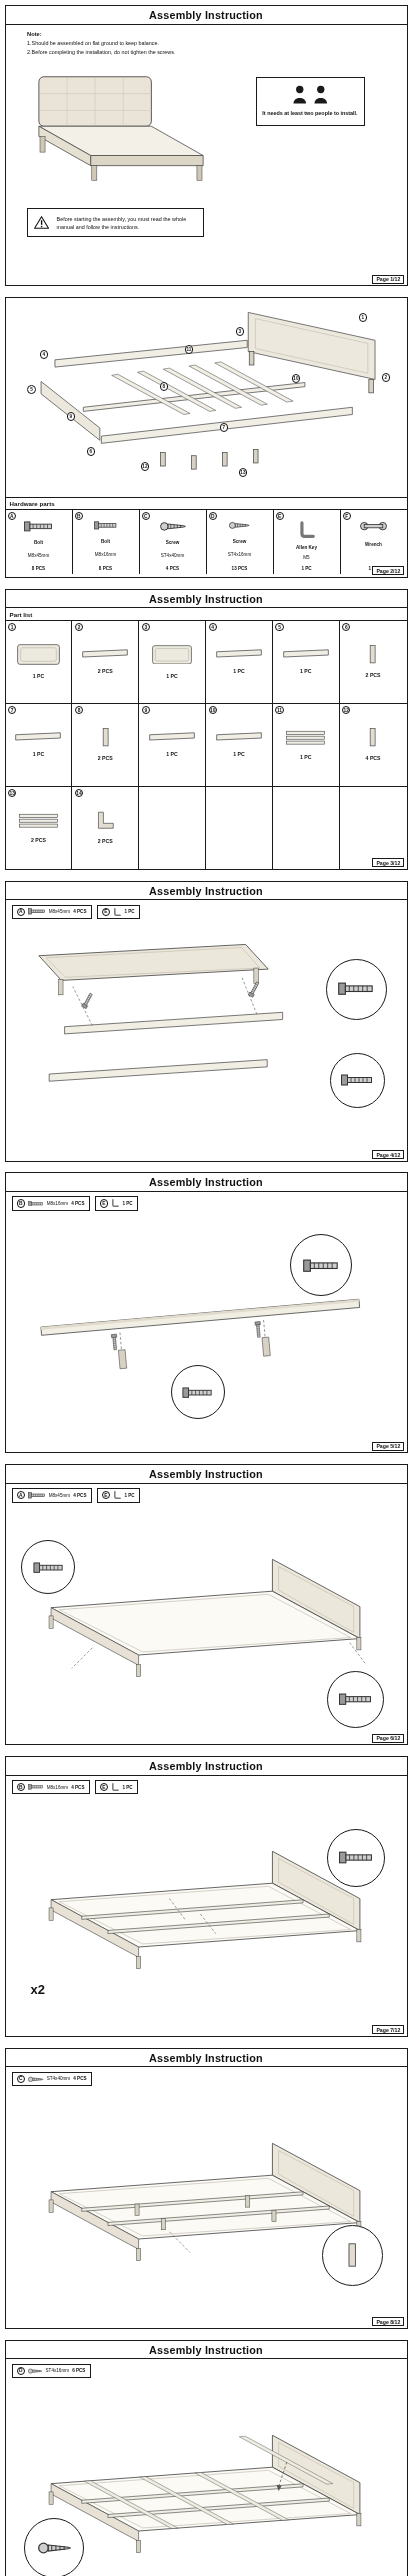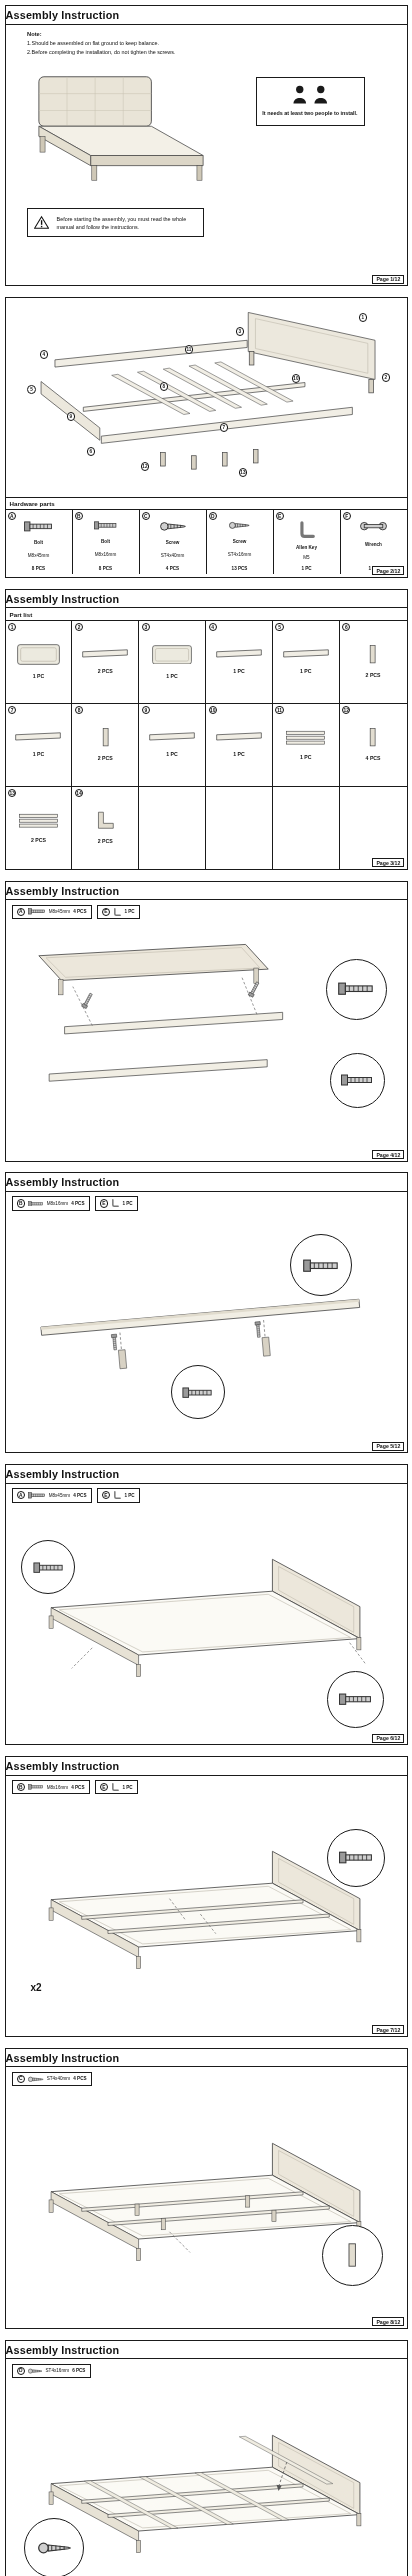--- a/index.html
+++ b/index.html
@@ -1,19 +1,19 @@
 <!DOCTYPE html>
 <html style="font-size:8.2px"><head>
 <meta charset="utf-8">
 <style>
 *{box-sizing:border-box;margin:0;padding:0}
 html,body{background:#fff}
 body{width:412px;font-family:"Liberation Sans","DejaVu Sans",sans-serif;color:#111}
 .page{position:relative;width:403px;height:281px;margin:5.2px auto 10.8px;border:1px solid #1a1a1a;background:#fff;overflow:hidden}
-.page-title{font-size:10.8px;font-weight:700;padding:3.1px 0 2.6px;border-bottom:1px solid #1a1a1a;letter-spacing:0.2px}
+.page-title{text-align:center;font-size:10.8px;font-weight:700;padding:3.1px 0 2.6px;border-bottom:1px solid #1a1a1a;letter-spacing:0.2px}
 .page-num{position:absolute;right:2.1px;bottom:1.5px;font-size:5.2px;font-weight:700;border:0.6px solid #1a1a1a;padding:0.5px 3.1px;background:#fff;z-index:5}
 .note{position:absolute;left:21.6px;top:24px;font-size:5.4px;line-height:1.6}
 .note .nh{font-weight:700;font-size:5.7px}
 .bed-illustration{position:absolute}
 .two-people-box{position:absolute;left:250px;top:71px;width:109px;border:1px solid #1a1a1a;padding:7.2px 5.2px;text-align:center}
 .people-icons{display:flex;justify-content:center;gap:5.2px;margin-bottom:5.2px}
 .two-people-text{font-size:5.4px;font-weight:700;line-height:1.45}
 .warning-box{position:absolute;left:21.6px;top:202px;width:177px;border:1px solid #1a1a1a;padding:4.1px 6.2px;display:flex;gap:7.2px;align-items:center}
 .warning-text{font-size:5.4px;line-height:1.5}
 .exploded{position:relative;height:200px;border-bottom:1px solid #1a1a1a}
@@ -28,21 +28,21 @@
 .pl-head{font-size:6.2px;font-weight:700;padding:2.1px 4.1px;border-bottom:0.8px solid #1a1a1a}
 .parts-grid{display:grid;grid-template-columns:repeat(6,1fr)}
 .part-cell{position:relative;height:83px;border-right:0.5px solid #1a1a1a;border-bottom:0.5px solid #1a1a1a;display:flex;flex-direction:column;align-items:center;justify-content:center;gap:8.2px}
 .part-cell:nth-child(6n){border-right:none}
 .part-num{position:absolute;left:2.6px;top:2.6px}
 .part-qty{font-size:5.2px;font-weight:700}
 .hw-used{position:absolute;top:23px;left:6.2px;display:flex;gap:5.2px;z-index:3}
 .hw-box{display:flex;align-items:center;gap:3.1px;border:0.8px solid #1a1a1a;padding:2.1px 4.1px;font-size:4.6px;background:#fff}
 .step-svg{position:absolute;z-index:1}
 .zoom-circle{position:absolute;z-index:2;border:1px solid #1a1a1a;border-radius:50%;background:#fff;display:flex;align-items:center;justify-content:center}
-.mult{position:absolute;font-size:10px;font-weight:700;z-index:2}
+.mult{position:absolute;font-size:13px;font-weight:700;z-index:2}
 </style>
 </head>
 <body>
 
 <svg width="0" height="0" style="position:absolute">
 <defs>
   <g id="g-bolt">
     <rect x="0.5" y="1" width="6" height="10" fill="#9a9a9a" stroke="#333" stroke-width="1"></rect>
     <rect x="6.5" y="3.5" width="24" height="5" fill="#cfcfcf" stroke="#333" stroke-width="1"></rect>
     <path d="M10 3.5 V8.5 M14 3.5 V8.5 M18 3.5 V8.5 M22 3.5 V8.5 M26 3.5 V8.5" stroke="#333" stroke-width="0.8" fill="none"></path>

